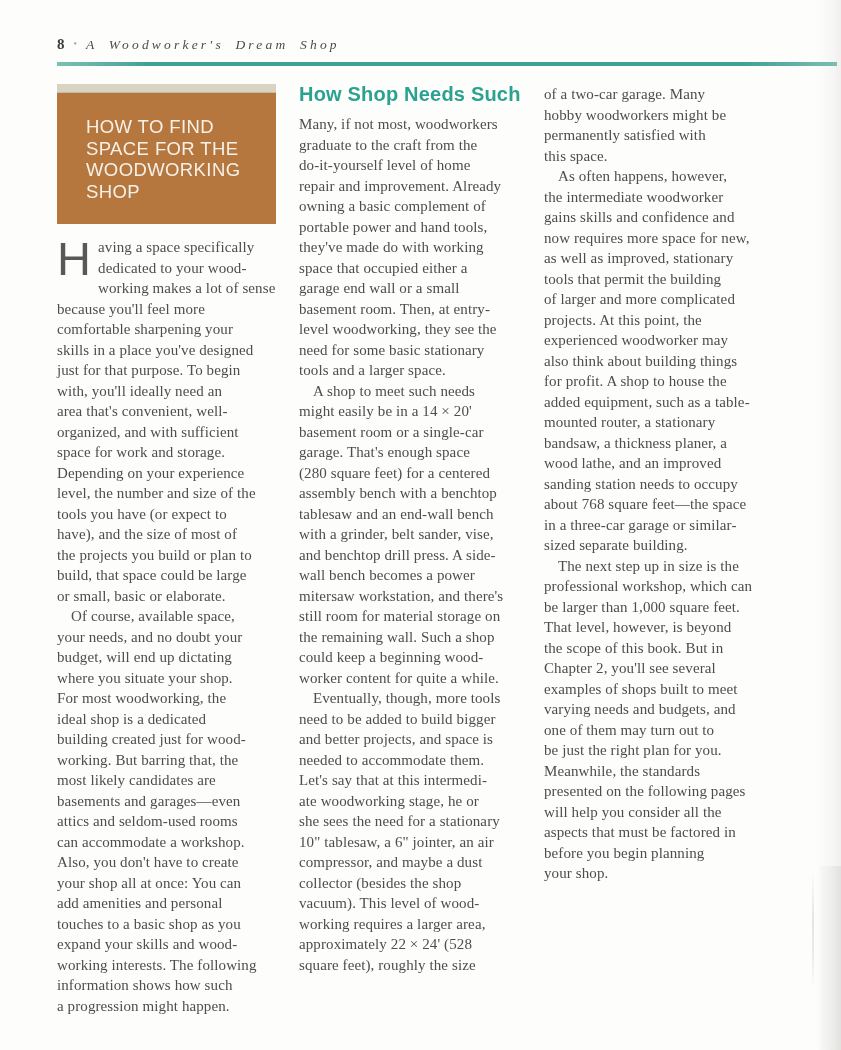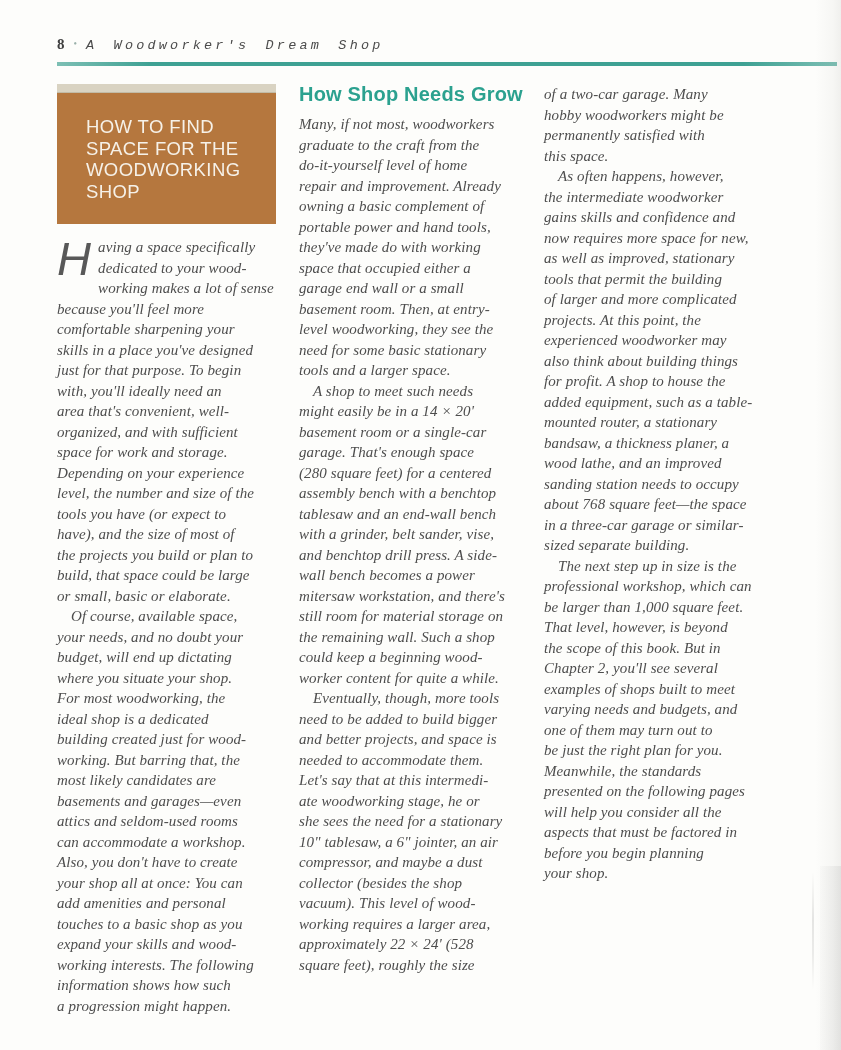--- a/index.html
+++ b/index.html
@@ -16,21 +16,21 @@
     display:flex;align-items:baseline;gap:9px;
   }
   .hdr .pgnum{
     font-family:"Liberation Serif", serif;
     font-weight:bold;font-size:15px;color:#3f3f3f;
   }
   .hdr .sep{
     font-size:10px;color:#9ab0aa;transform:translateY(-2px);
   }
   .hdr .runtitle{
-    font-family:Liberation Mono, monospace;
+    font-family:Liberation Serif, serif;
     font-style:italic;font-size:13.5px;color:#4c4c4c;
     letter-spacing:3.2px;word-spacing:5px;
   }
   .rule{
     position:absolute;left:57px;top:62px;width:780px;height:4px;
     background:linear-gradient(to right, #7dbfb4, #3ea193 12%, #3ea193 88%, #7dbfb4);
   }
   
   .cols{
     position:absolute;left:57px;top:84px;
@@ -38,21 +38,20 @@
   }
   .col1{width:234px;}
   .col2{width:237px;}
   .col3{width:244px;}
   p.body{
     margin:0;
     font-size:15px;line-height:20.5px;
     color:#4d4d4d;
     white-space:pre;
     letter-spacing:0.1px;
-    font-style:italic;
   }
   p.body.indent{text-indent:14px;}
   
   .tbox{
     margin-bottom:13px;
     width:219px;
   }
   .tbox-cap{height:8px;background:#d9d3c2;border-bottom:1px solid #c2bba6;}
   .tbox-body{background:#b5773e;padding:7px 10px 6px 13px;}
   .tbox-title{
@@ -157,21 +156,21 @@
 your shop all at once: You can
 add amenities and personal
 touches to a basic shop as you
 expand your skills and wood-
 working interests. The following
 information shows how such
 a progression might happen.</p>
     </section>
 
     <section class="col2">
-      <h3 class="colhead">How Shop Needs Grow</h3>
+      <h3 class="colhead">How Shop Needs Such</h3>
       <p class="body">Many, if not most, woodworkers
 graduate to the craft from the
 do-it-yourself level of home
 repair and improvement. Already
 owning a basic complement of
 portable power and hand tools,
 they've made do with working
 space that occupied either a
 garage end wall or a small
 basement room. Then, at entry-

